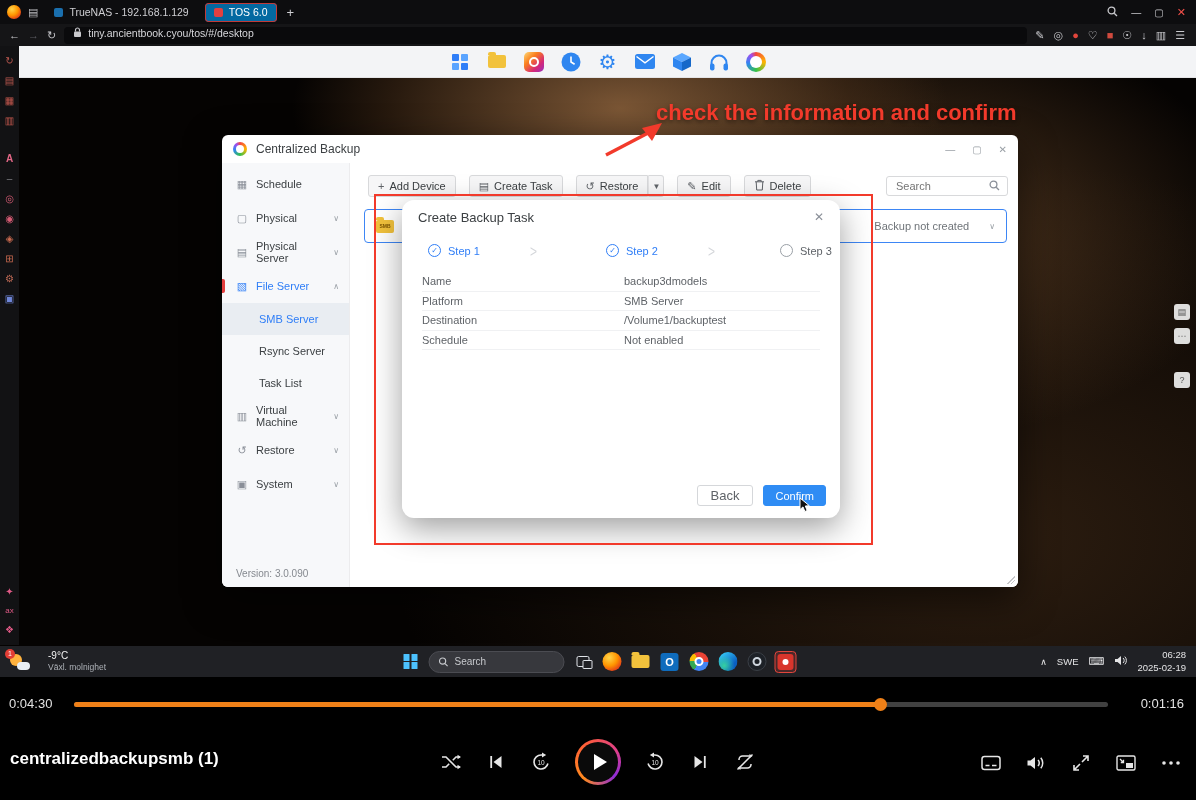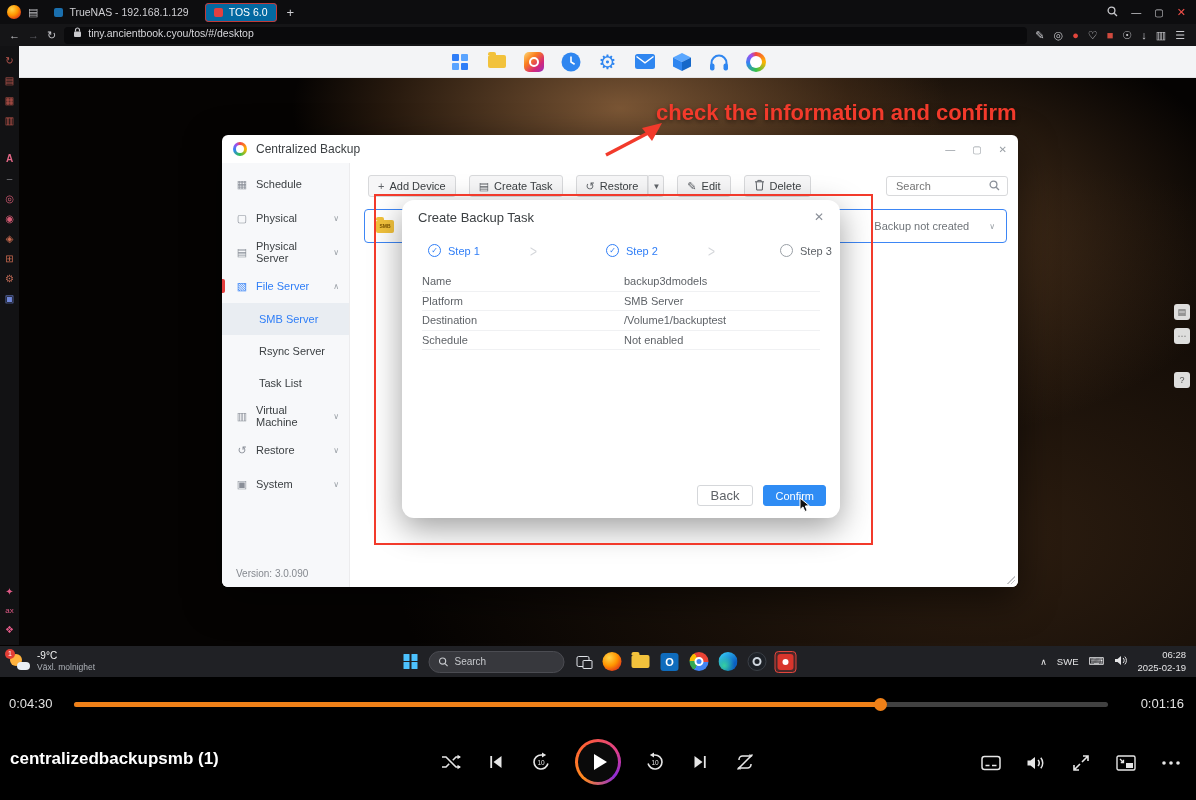--- a/index.html
+++ b/index.html
@@ -128,21 +128,21 @@
 
   
   .redrect{position:absolute;left:374px;top:194px;width:499px;height:351px;border:2px solid #f23a2b;z-index:40;pointer-events:none}
   .ann{position:absolute;left:656px;top:100px;font-size:22px;font-weight:bold;color:#f23a2b;z-index:50;
     text-shadow:0 2px 4px rgba(0,0,0,.5);white-space:nowrap}
   .arrow{position:absolute;left:600px;top:118px;z-index:50}
 
   
   .wtb{position:absolute;left:0;top:646px;right:0;height:31px;background:#202125;display:flex;
     align-items:center;padding:0 10px;z-index:12}
-  .weather{display:flex;align-items:center;gap:7px}
+  .weather{display:flex;align-items:center;gap:18px}
   .wic{position:relative;width:20px;height:16px;flex:none}
   .sun{position:absolute;left:0;top:0;width:12px;height:12px;border-radius:50%;background:#ffb23e}
   .cloud{position:absolute;right:0;bottom:0;width:13px;height:8px;border-radius:6px;background:#e8eef4}
   .badge{position:absolute;left:-5px;top:-5px;min-width:10px;height:10px;border-radius:5px;background:#e23d35;
     color:#fff;font-size:7px;display:flex;align-items:center;justify-content:center;padding:0 2px}
   .wtxt1{font-size:10px;color:#f2f2f2;line-height:1.25}
   .wtxt2{font-size:8.5px;color:#aeb2b8;line-height:1.25}
   .wcenter{position:absolute;left:50%;top:0;height:31px;transform:translateX(-50%);display:flex;align-items:center;gap:7px}
   .winlogo{width:15px;height:15px;display:grid;grid-template-columns:6.5px 6.5px;grid-template-rows:6.5px 6.5px;gap:1.5px}
   .winlogo span{background:#4cc2ff;border-radius:.5px}

